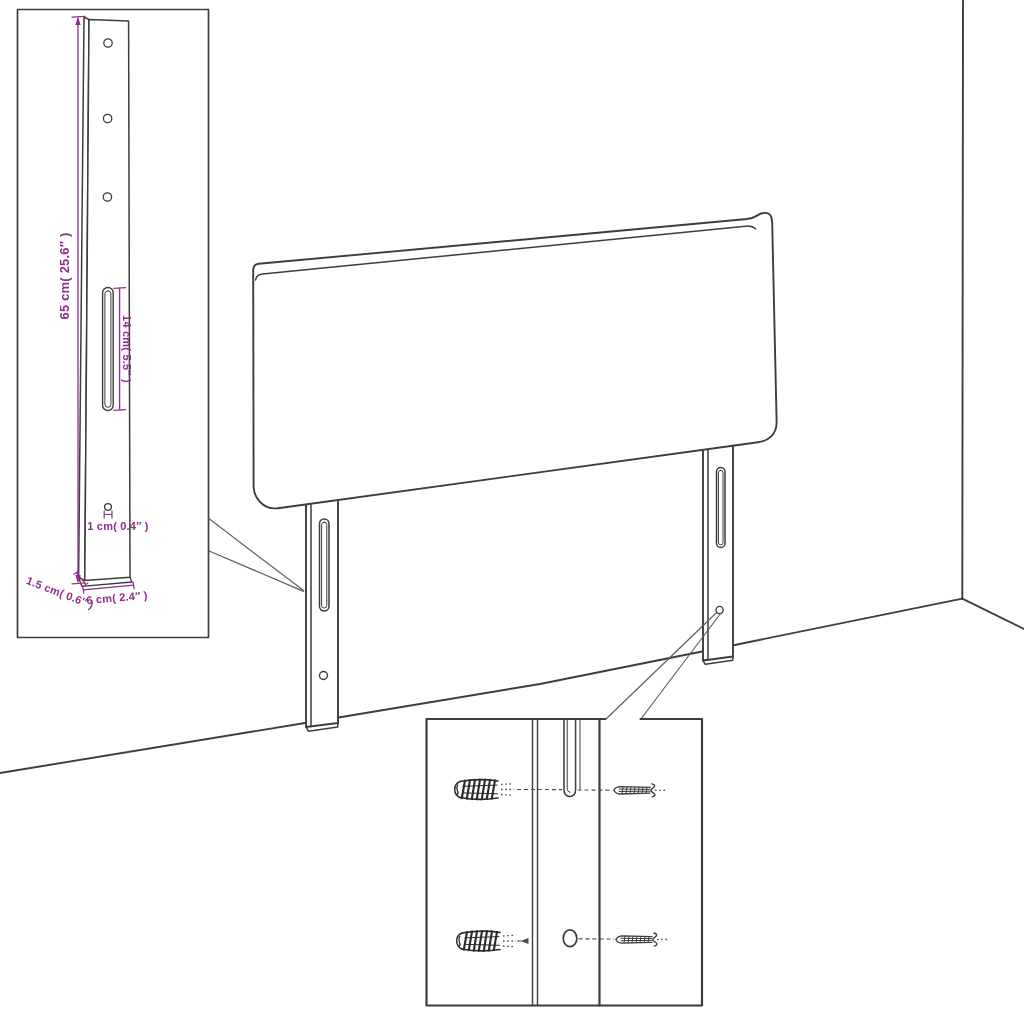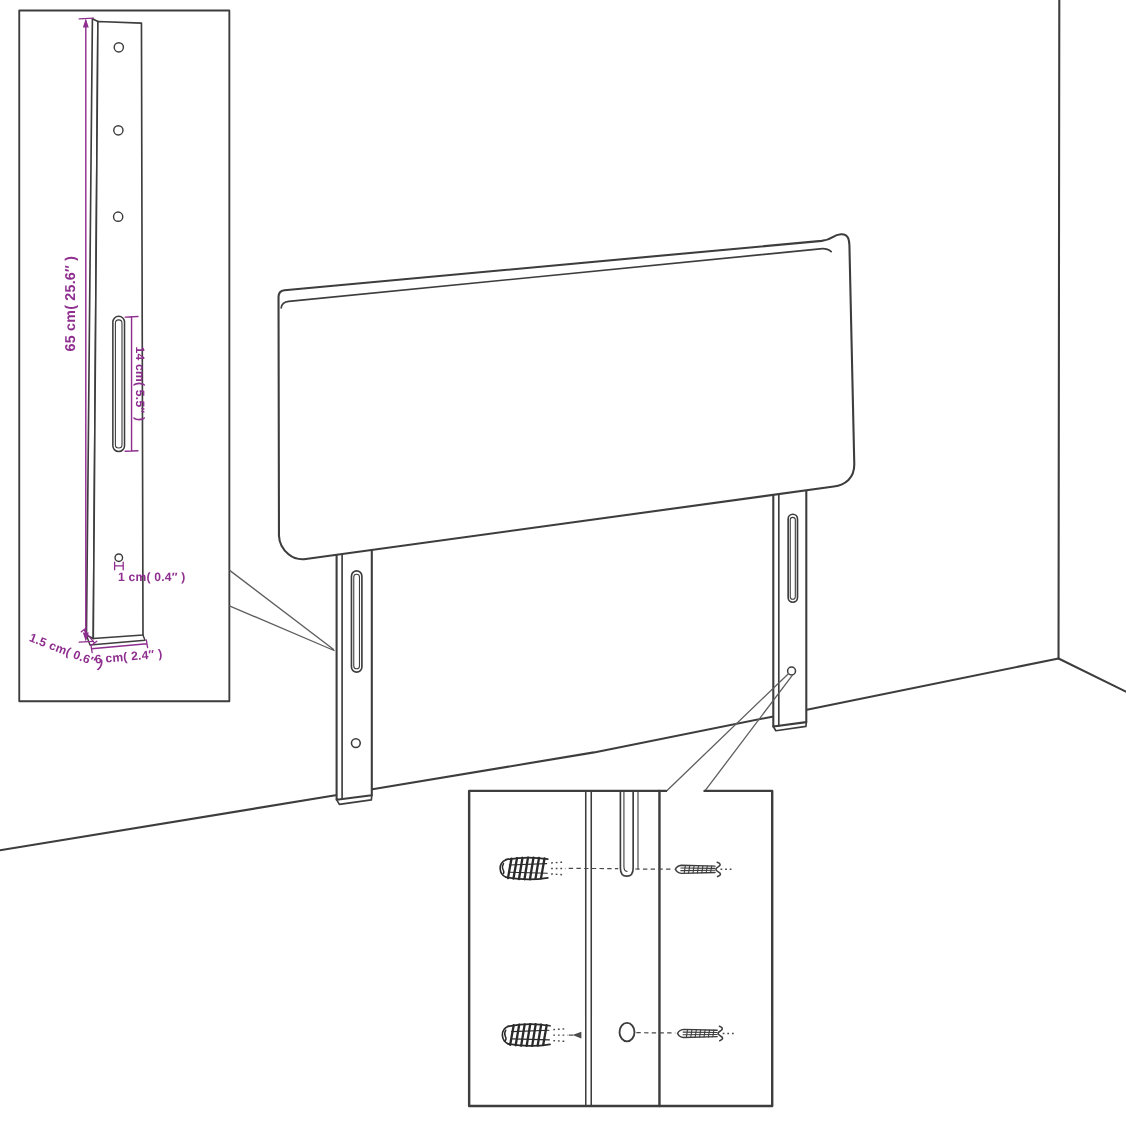--- a/index.html
+++ b/index.html
@@ -20,21 +20,21 @@
   .pa{fill:var(--color-dimension);stroke:none;}
   .cl{stroke:#5f5f5f;stroke-width:1.2;fill:none;}
   .dsh{stroke:#4a4a4a;stroke-width:1.1;stroke-dasharray:4 3;fill:none;}
   .dts{stroke:#4a4a4a;stroke-width:1.3;stroke-dasharray:1.6 2.6;fill:none;}
   .hvy{stroke:#2a2a2a;stroke-linecap:round;fill:none;}
   
   .dim-label{position:absolute;font-weight:bold;color:var(--color-dimension);
              white-space:nowrap;letter-spacing:.2px;line-height:1;}
   #label-65 {left:64px; top:276px;font-size:13px;  transform:translate(-50%,-50%) rotate(-90deg);}
   #label-14 {left:126px;top:349px;font-size:11px;  transform:translate(-50%,-50%) rotate(90deg);}
-  #label-1  {left:124px;top:526px;font-size:11px;  transform:translate(-50%,-50%);padding-left:28px;}
+  #label-1  {left:104px;top:526px;font-size:11px;  transform:translate(-50%,-50%);padding-left:28px;}
   #label-15 {left:60px; top:593px;font-size:11px;  transform:translate(-50%,-50%) rotate(21deg);}
   #label-6  {left:117px;top:598px;font-size:11px;  transform:translate(-50%,-50%) rotate(-5deg);}
 </style>
 </head>
 <body>
 
 <div class="stage">
 
   <svg width="1024" height="1024" viewBox="0 0 1024 1024">
 

